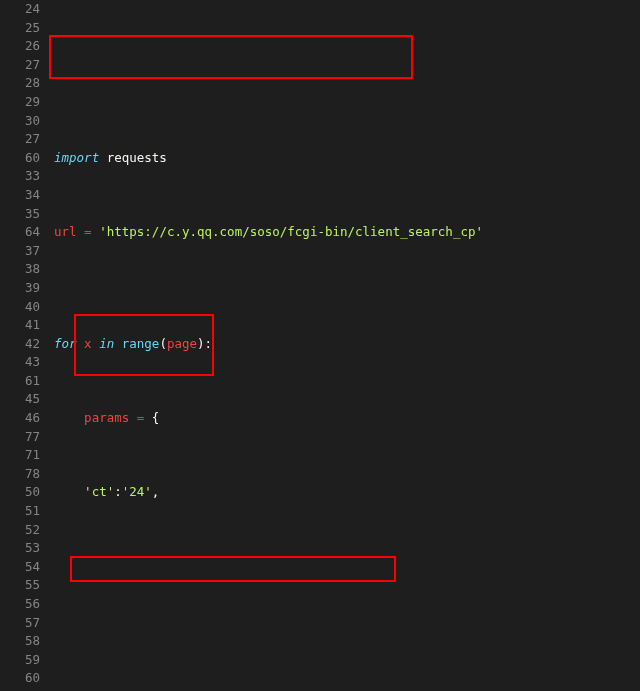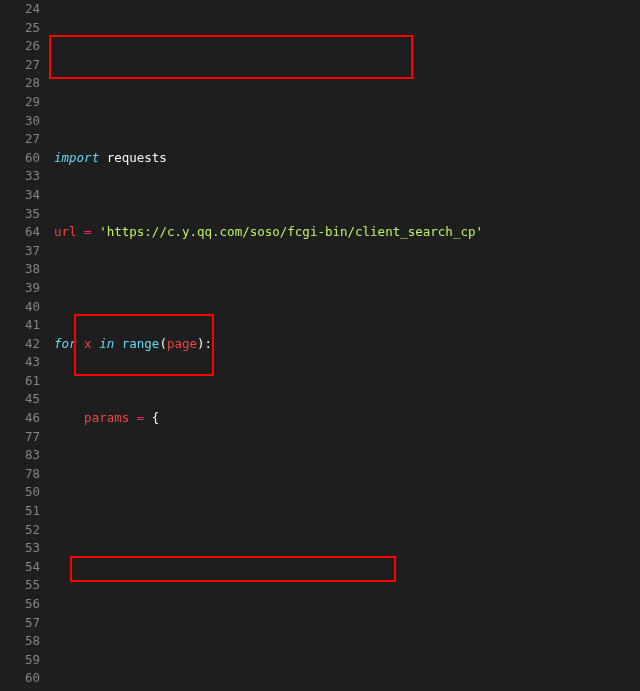--- a/index.html
+++ b/index.html
@@ -74,21 +74,21 @@
       <div>38</div>
       <div>39</div>
       <div>40</div>
       <div>41</div>
       <div>42</div>
       <div>43</div>
       <div>61</div>
       <div>45</div>
       <div>46</div>
       <div>77</div>
-      <div>83</div>
+      <div>71</div>
       <div>78</div>
       <div>50</div>
       <div>51</div>
       <div>52</div>
       <div>53</div>
       <div>54</div>
       <div>55</div>
       <div>56</div>
       <div>57</div>
       <div>58</div>
@@ -106,20 +106,21 @@
     <div class="code-line"><span class="kw">import</span> <span class="pkg">requests</span></div>
 
     <div class="code-line"><span class="var">url</span> <span class="op">=</span> <span class="str">'https://c.y.qq.com/soso/fcgi-bin/client_search_cp'</span></div>
 
 
 
     <div class="code-line"><span class="kw">for</span> <span class="var">x</span> <span class="kw">in</span> <span class="fn">range</span><span class="punc">(</span><span class="var">page</span><span class="punc">)</span><span class="punc">:</span></div>
 
     <div class="code-line">    <span class="var">params</span> <span class="op">=</span> <span class="punc">{</span></div>
 
+    <div class="code-line">    <span class="str">'ct'</span><span class="punc">:</span><span class="str">'24'</span><span class="punc">,</span></div>
     
     
     
     
     
     
     
     
     
 

